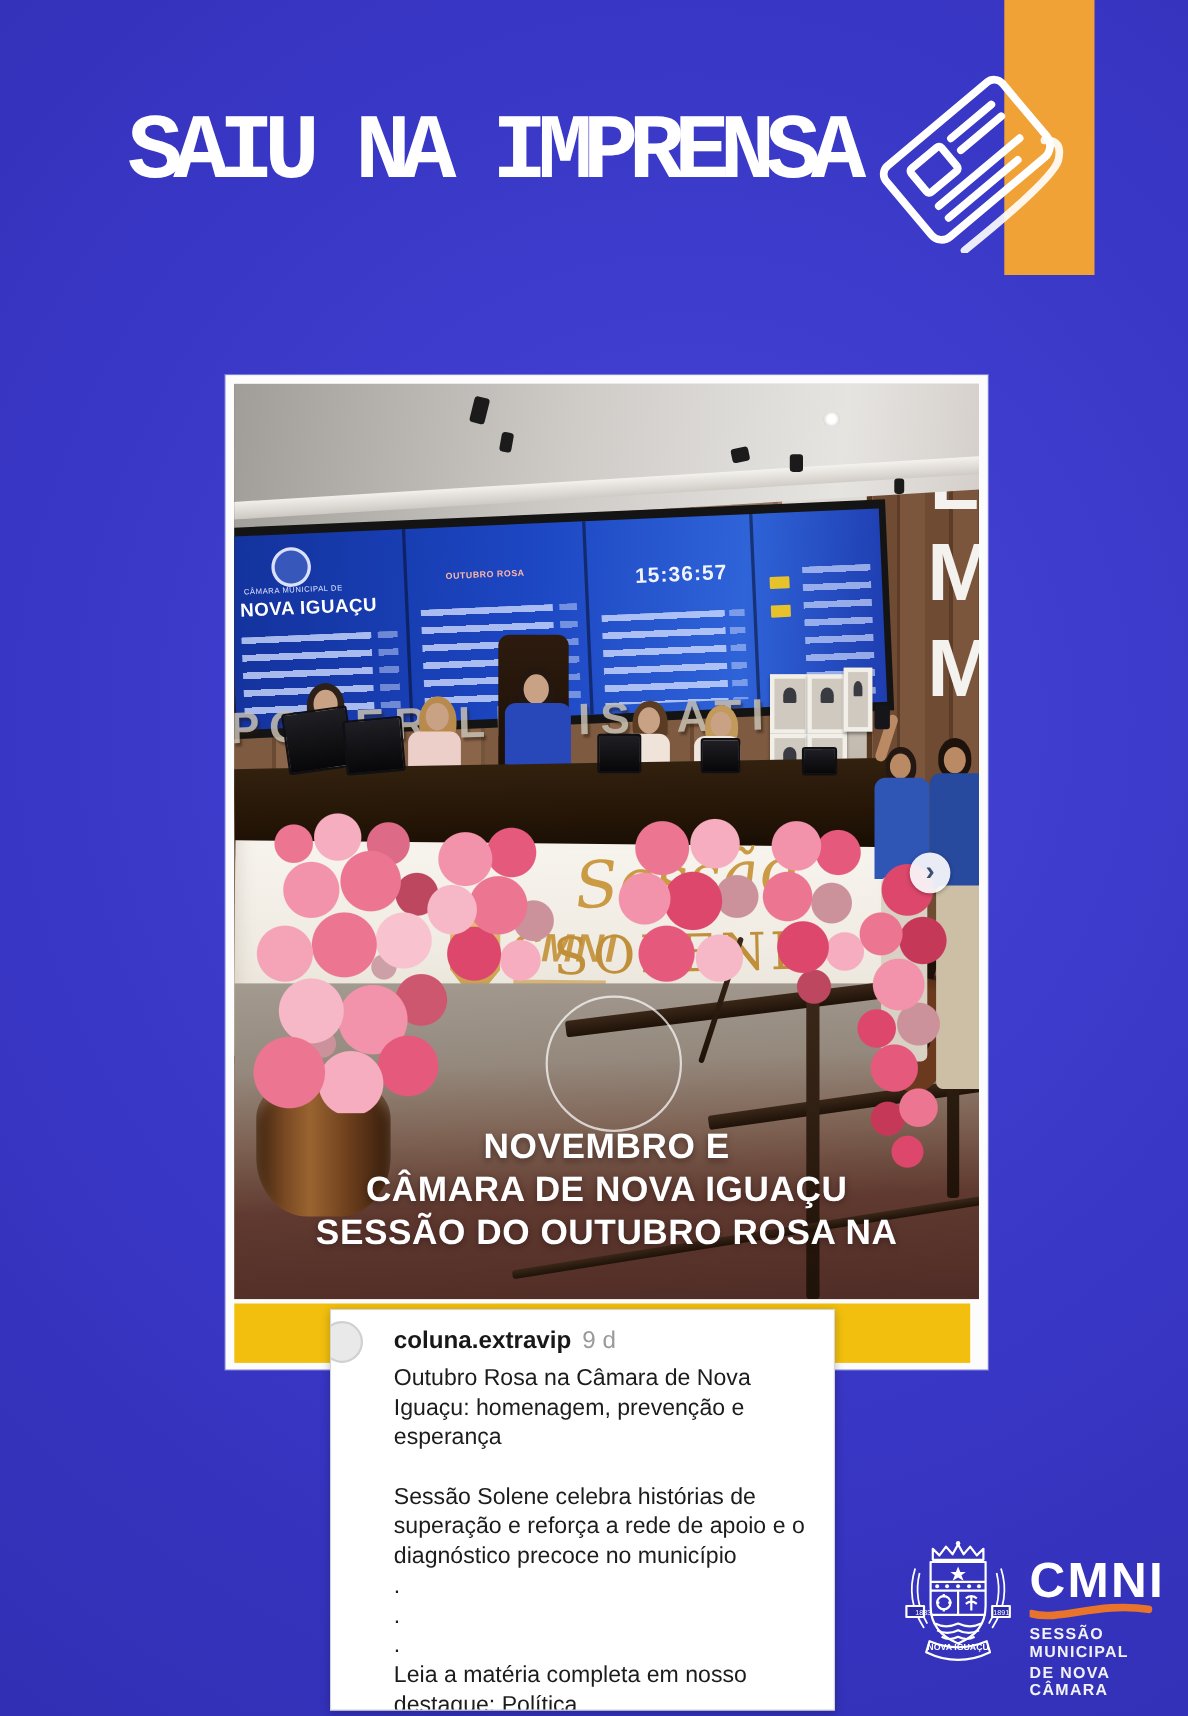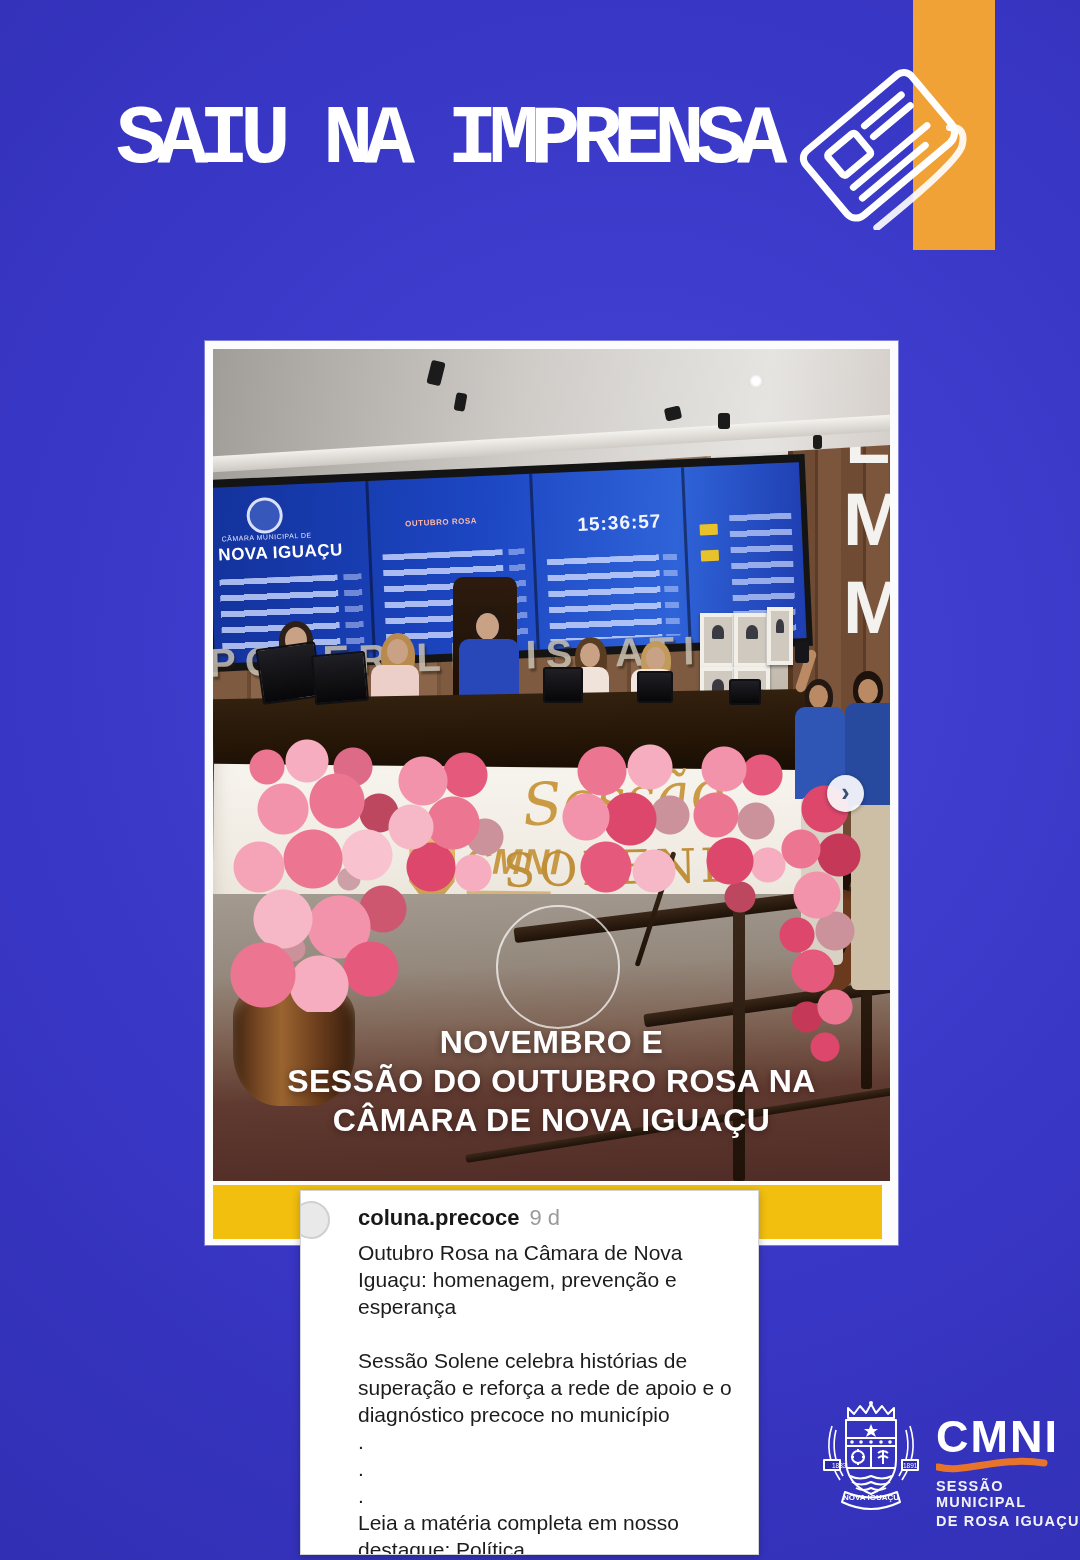--- a/index.html
+++ b/index.html
@@ -321,32 +321,32 @@
         radial-gradient(circle at 52px 268px,#d7496b 0 14px,transparent 15px);"></div>
 
       <div class="abs next-btn">›</div>
 
       <div class="abs watermark">
         <div class="wm-circle"></div>
       </div>
 
       <div class="abs headline">
         <div>NOVEMBRO E</div>
+        <div>CÂMARA DE NOVA IGUAÇU</div>
         <div>SESSÃO DO OUTUBRO ROSA NA</div>
-        <div>CÂMARA DE NOVA IGUAÇU</div>
       </div>
     </div>
 
     <div class="abs yellow-bar"></div>
   </div>
 
   <div class="abs caption">
     <div class="avatar"></div>
     <div class="cap-head">
-      <span class="cap-user">coluna.precoce</span><span class="cap-time">9 d</span>
+      <span class="cap-user">coluna.extravip</span><span class="cap-time">9 d</span>
     </div>
     <div class="cap-body">Outubro Rosa na Câmara de Nova
 Iguaçu: homenagem, prevenção e
 esperança
 
 Sessão Solene celebra histórias de
 superação e reforça a rede de apoio e o
 diagnóstico precoce no município
 .
 .
@@ -384,16 +384,16 @@
     <text x="85" y="70" font-size="6.5" fill="#ffffff" font-family="Liberation Sans, sans-serif">1891</text>
     <text x="53" y="102" font-size="8" fill="#ffffff" text-anchor="middle" font-weight="bold" font-family="Liberation Sans, sans-serif">NOVA IGUAÇU</text>
   </svg>
 
   <div class="abs cmni-block">
     <div class="cmni-word">CMNI</div>
     <svg class="cmni-swoosh" width="112" height="20" viewBox="0 0 112 20">
       <path d="M2,12 C28,19 62,1 108,8" fill="none" stroke="#e8742c" stroke-width="7" stroke-linecap="round"></path>
     </svg>
     <div class="cmni-line">SESSÃO MUNICIPAL</div>
-    <div class="cmni-line">DE ROSA IGUAÇU</div>
+    <div class="cmni-line">DE NOVA CÂMARA</div>
   </div>
 
 </div>
 
 </body></html>

